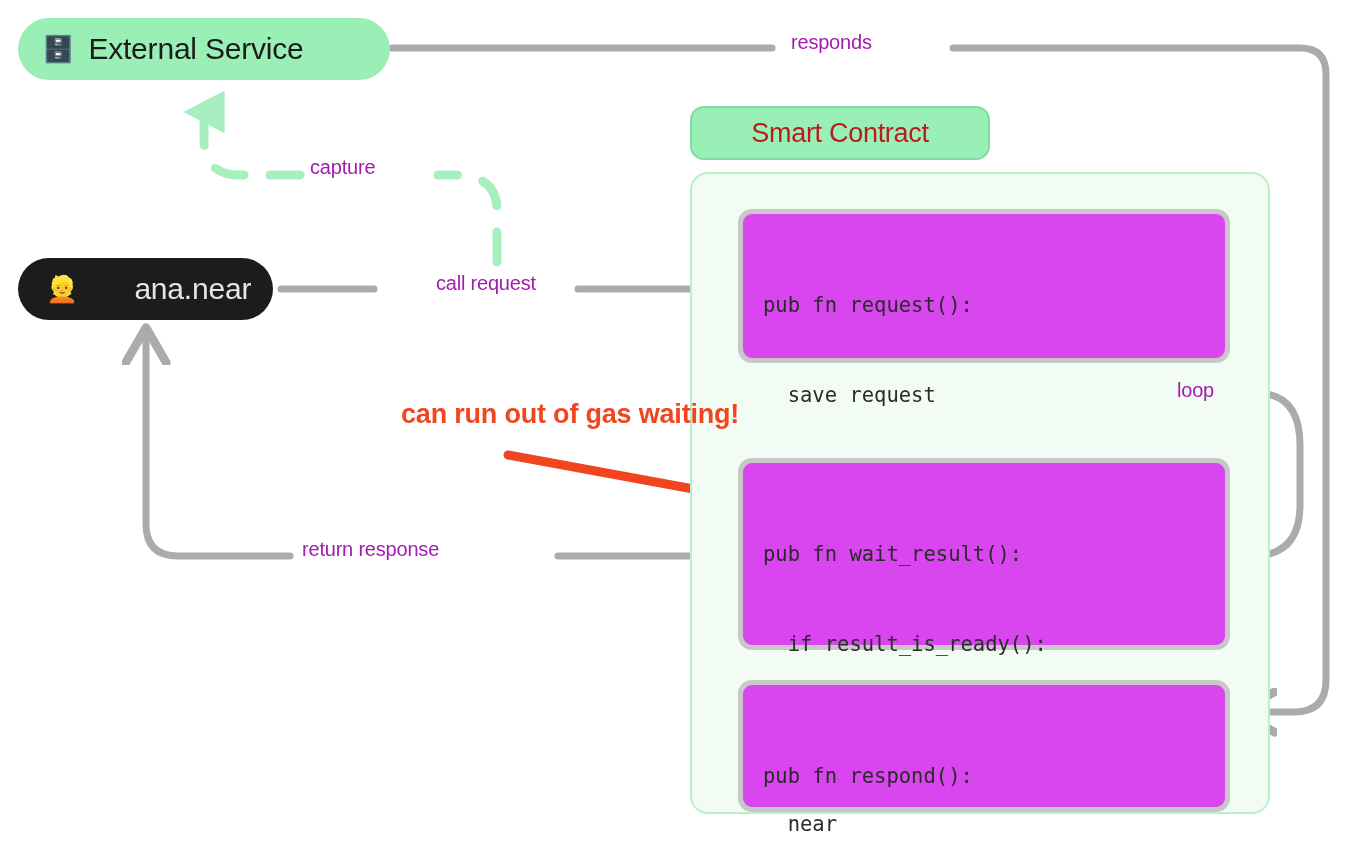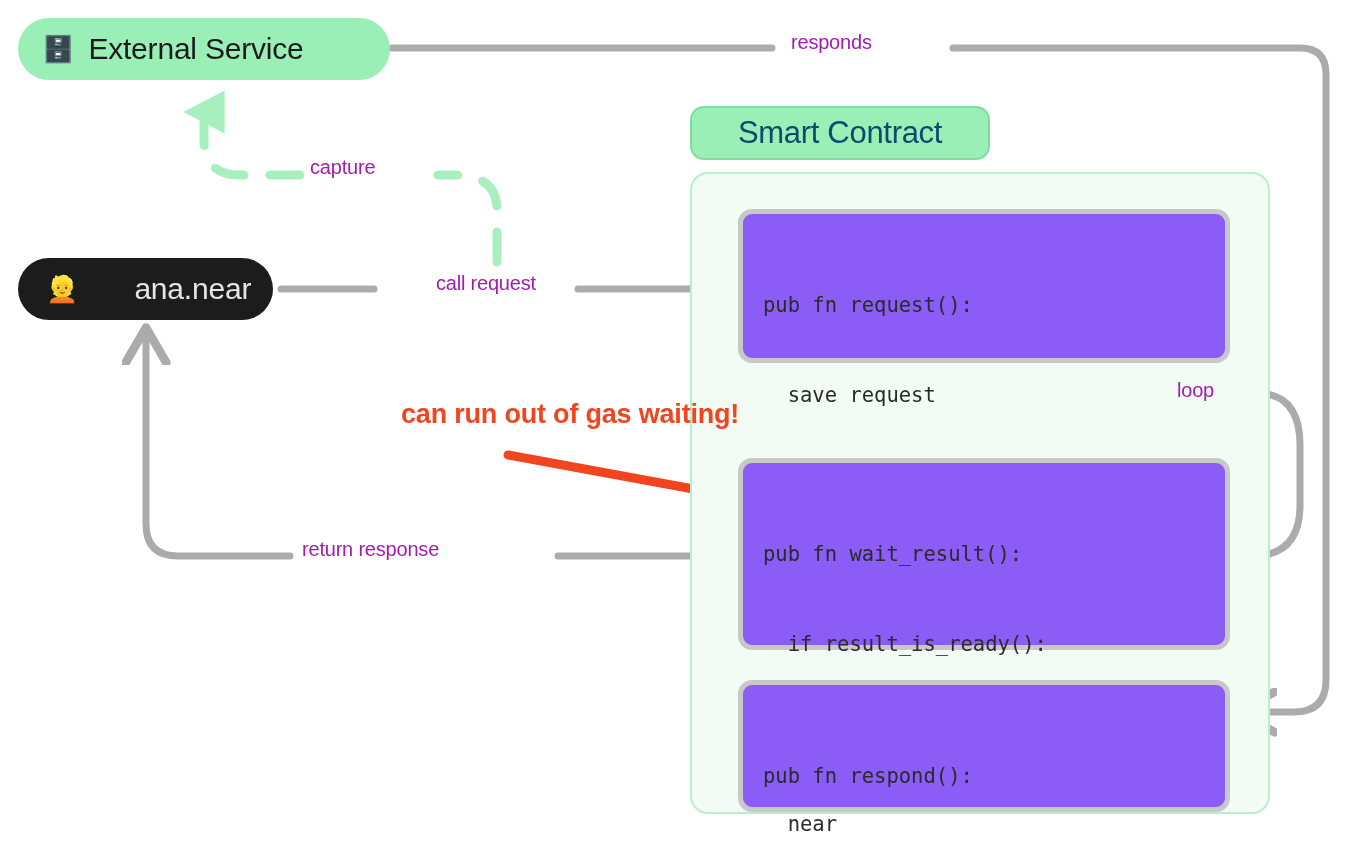--- a/index.html
+++ b/index.html
@@ -70,22 +70,22 @@
     left: 690px;
     top: 106px;
     width: 300px;
     height: 54px;
     background: #9AEFB7;
     border: 2px solid #7FDDA0;
     border-radius: 14px;
     justify-content: center;
   }
   .pill-contract .label {
-    font-size: 31px;
-    color: #0c4a6e;
+    font-size: 27px;
+    color: #b91c1c;
     letter-spacing: -0.3px;
   }
   .emoji {
     font-size: 26px;
     line-height: 1;
   }
 
   
   .contract-box {
     position: absolute;
@@ -95,21 +95,21 @@
     height: 642px;
     background: #F2FCF5;
     border: 2px solid #B9F0CA;
     border-radius: 18px;
     box-sizing: border-box;
   }
 
   
   .code-box {
     position: absolute;
-    background: #8b5cf6;
+    background: #d946ef;
     border: 5px solid #C8C8C8;
     border-radius: 14px;
     box-sizing: border-box;
     padding: 16px 20px;
     font-family: "DejaVu Sans Mono", "Liberation Mono", monospace;
     font-size: 20.5px;
     line-height: 30px;
     color: #2b2b2b;
     white-space: pre;
   }

